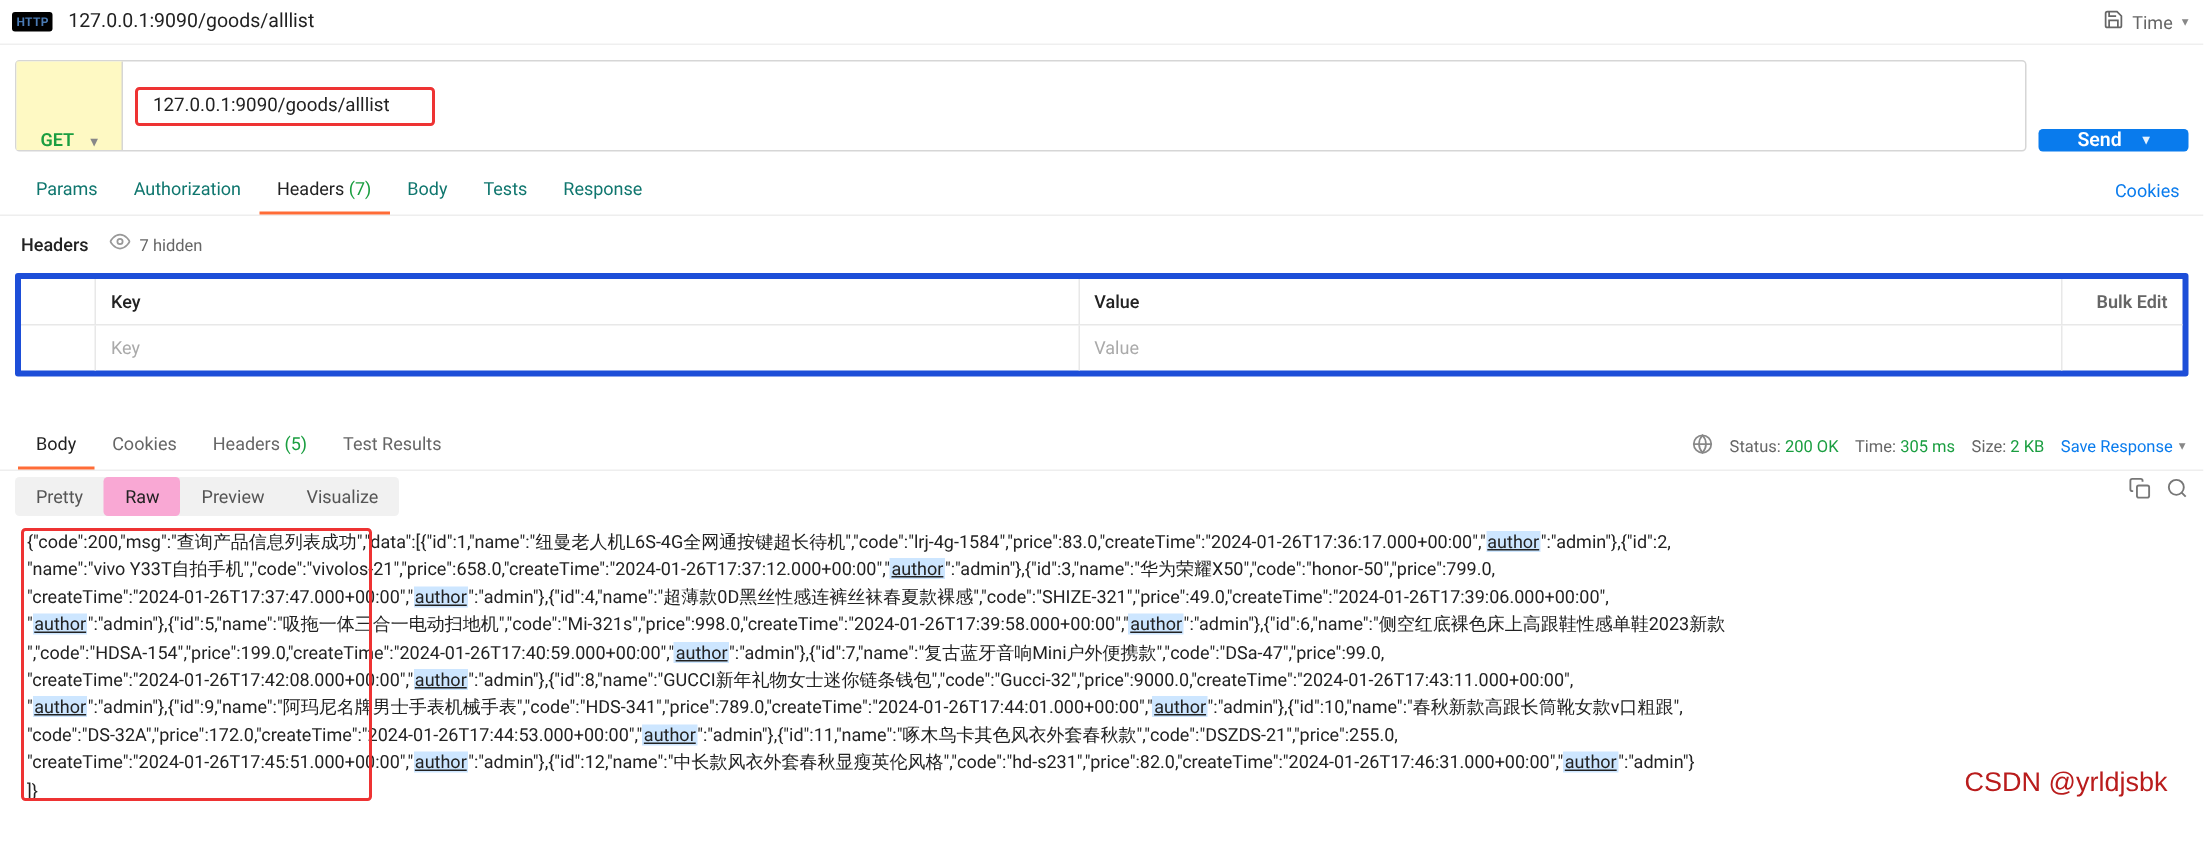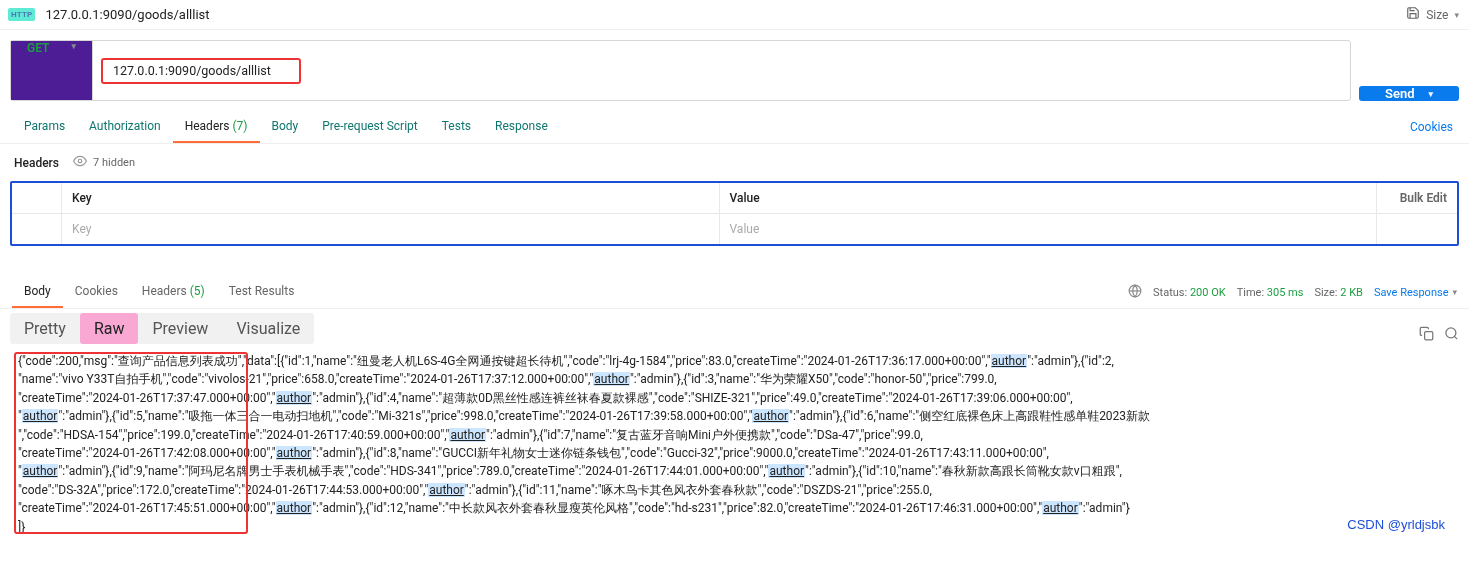--- a/index.html
+++ b/index.html
@@ -1,90 +1,90 @@
 <!DOCTYPE html>
 <html><head>
 <meta charset="utf-8">
 <style>
 * { margin: 0; padding: 0; box-sizing: border-box; font-family: -apple-system, BlinkMacSystemFont, "Segoe UI", Roboto, sans-serif; }
 body { background: #fff; font-size: 13px; color: #212121; width: 1469px; }
 
 .top-bar { display: flex; align-items: center; padding: 6px 10px 6px 8px; border-bottom: 1px solid #efefef; }
-.http-badge { background: #5eead4; color: #4a7ab3; font-size: 8px; font-weight: 700; padding: 2px 3px; border-radius: 2px; margin-right: 10px; letter-spacing: 0.2px; }
+.http-badge { background: #000000; color: #4a7ab3; font-size: 8px; font-weight: 700; padding: 2px 3px; border-radius: 2px; margin-right: 10px; letter-spacing: 0.2px; }
 .breadcrumb-text { flex: 1; font-size: 13px; color: #222; }
 .save-link { display: flex; align-items: center; gap: 6px; color: #666; font-size: 12px; cursor: pointer; }
 
 .request-row { display: flex; gap: 8px; padding: 10px 10px; align-items: stretch; }
 .req-left { flex: 1; display: flex; border: 1px solid #d6d6d6; border-radius: 3px; overflow: visible; position: relative; }
-.method-sel { display: flex; align-items: flex-start; padding: 0 16px; border-right: 1px solid #d6d6d6; color: #1a9e40; font-weight: 600; font-size: 12px; gap: 22px; cursor: pointer; background: #4c1d95; }
+.method-sel { display: flex; align-items: flex-end; padding: 0 16px; border-right: 1px solid #d6d6d6; color: #1a9e40; font-weight: 600; font-size: 12px; gap: 11px; cursor: pointer; background: #fef9c3; }
 .method-sel .chev { color: #888; font-size: 9px; }
 .url-outer { flex: 1; display: flex; align-items: center; padding: 4px 8px; }
 .url-highlight { border: 2px solid #e33; border-radius: 3px; padding: 4px 28px 4px 10px; height: 26px; display: flex; align-items: center; font-size: 12.5px; color: #222; }
 .send-btn { background: #097BED; color: #fff; font-weight: 600; font-size: 13px; padding: 0 26px; border: none; border-radius: 3px; display: flex; align-items: center; gap: 14px; cursor: pointer; margin-top: 46px; }
 .send-btn .chev { font-size: 9px; opacity: 0.9; }
 
 .tabs-row { display: flex; align-items: center; padding: 0 12px; border-bottom: 1px solid #eee; font-size: 12px; }
 .tab { padding: 8px 12px; color: #0f766e; cursor: pointer; border-bottom: 2px solid transparent; }
 .tab.active { border-bottom-color: #FF6C37; color: #222; }
 .tab .count { color: #1a9e40; }
 .tabs-row .spacer { flex: 1; }
 .cookies-link { color: #097BED; font-size: 12px; cursor: pointer; padding-right: 4px; }
 
 .headers-sub { display: flex; align-items: center; gap: 14px; padding: 10px 14px; font-size: 12px; color: #222; }
 .eye-ico { color: #999; font-size: 13px; }
 .hidden-txt { color: #666; font-size: 11px; }
 
-.kv-table { border: 2px solid #1d4ed8; margin: 0 10px; border-radius: 2px; }
+.kv-table { border: 4px solid #1d4ed8; margin: 0 10px; border-radius: 2px; }
 .kv-row { display: flex; }
 .kv-row + .kv-row { border-top: 1px solid #e8e8e8; }
 .kv-cell { padding: 8px 10px; font-size: 12px; }
 .kv-check { width: 50px; border-right: 1px solid #e8e8e8; }
 .kv-key { flex: 1; border-right: 1px solid #e8e8e8; color: #222; }
 .kv-val { flex: 1; border-right: 1px solid #e8e8e8; color: #222; }
 .kv-bulk { width: 80px; text-align: right; color: #666; font-weight: 600; cursor: pointer; }
 .kv-row.input .kv-key, .kv-row.input .kv-val { color: #aaa; }
 
 .gap { height: 30px; }
 
 .resp-tabs-row { display: flex; align-items: center; padding: 0 12px; border-bottom: 1px solid #eee; font-size: 12px; }
 .resp-tab { padding: 8px 12px; color: #666; cursor: pointer; border-bottom: 2px solid transparent; }
 .resp-tab.active { border-bottom-color: #FF6C37; color: #222; }
 .resp-meta { display: flex; align-items: center; gap: 11px; margin-left: auto; color: #666; font-size: 11px; }
 .resp-meta .ok { color: #1a9e40; }
 .save-resp { color: #097BED; cursor: pointer; display: flex; align-items: center; gap: 4px; justify-content: center; }
 .save-resp .chev { font-size: 9px; color: #888; }
 
-.view-row { display: flex; align-items: flex-end; padding: 4px 10px 0 10px; gap: 12px; font-size: 16px; }
+.view-row { display: flex; align-items: flex-start; padding: 4px 10px 0 10px; gap: 12px; font-size: 12px; }
 .view-tabs { display: flex; background: #f1f1f1; border-radius: 3px; }
 .view-tab { padding: 6px 14px; color: #555; cursor: pointer; border-radius: 3px; }
 .view-tab.active { background: #f9a8d4; color: #222; }
 .view-row .spacer { flex: 1; }
 .right-icons { display: flex; gap: 10px; color: #666; font-size: 14px; }
 
 .body-area { position: relative; margin: 6px 10px 10px 10px; }
 .red-box { position: absolute; left: 4px; top: 2px; width: 234px; height: 182px; border: 2px solid #e33; border-radius: 3px; pointer-events: none; }
 .json-body { font-family: Consolas, Monaco, monospace; font-size: 12px; line-height: 18.4px; color: #222; white-space: normal; word-break: break-all; padding: 2px 0 2px 8px; }
 .key-hl { background: #cde6ff; padding: 0 1px; text-decoration: underline; }
-.watermark { position: absolute; right: 14px; bottom: 6px; font-size: 13px; color: #1d4ed8; font-family: sans-serif; }
+.watermark { position: absolute; right: 14px; bottom: 6px; font-size: 18px; color: #b91c1c; font-family: sans-serif; }
 </style>
 </head>
 <body>
 
 <div class="top-bar">
   <span class="http-badge">HTTP</span>
   <span class="breadcrumb-text">127.0.0.1:9090/goods/alllist</span>
   <span class="save-link">
     <span>
       <svg width="14" height="14" viewBox="0 0 24 24" fill="none" stroke="#666" stroke-width="2">
           <path d="M19 21H5a2 2 0 0 1-2-2V5a2 2 0 0 1 2-2h11l5 5v11a2 2 0 0 1-2 2z"></path>
           <polyline points="17 21 17 13 7 13 7 21"></polyline>
           <polyline points="7 3 7 8 15 8"></polyline>
         </svg>
     </span>
-    <span>Size</span>
+    <span>Time</span>
     <span class="chev" style="font-size:9px;color:#888">▾</span>
   </span>
 </div>
 
 <div class="request-row">
   <div class="req-left">
     <div class="method-sel">
       <span>GET</span>
       <span class="chev">▾</span>
     </div>
@@ -101,21 +101,20 @@
 </div>
 
 <div class="tabs-row">
   <div class="tab">Params</div>
   <div class="tab">Authorization</div>
   <div class="tab active">
     <span>Headers</span>
     <span class="count">(7)</span>
   </div>
   <div class="tab">Body</div>
-  <div class="tab">Pre-request Script</div>
   <div class="tab">Tests</div>
   <div class="tab">Response</div>
   <div class="spacer"></div>
   <span class="cookies-link">Cookies</span>
 </div>
 
 <div class="headers-sub">
   <span style="font-weight:500">Headers</span>
   <span style="display:flex;align-items:center;gap:6px;cursor:pointer">
     <span class="eye-ico">

